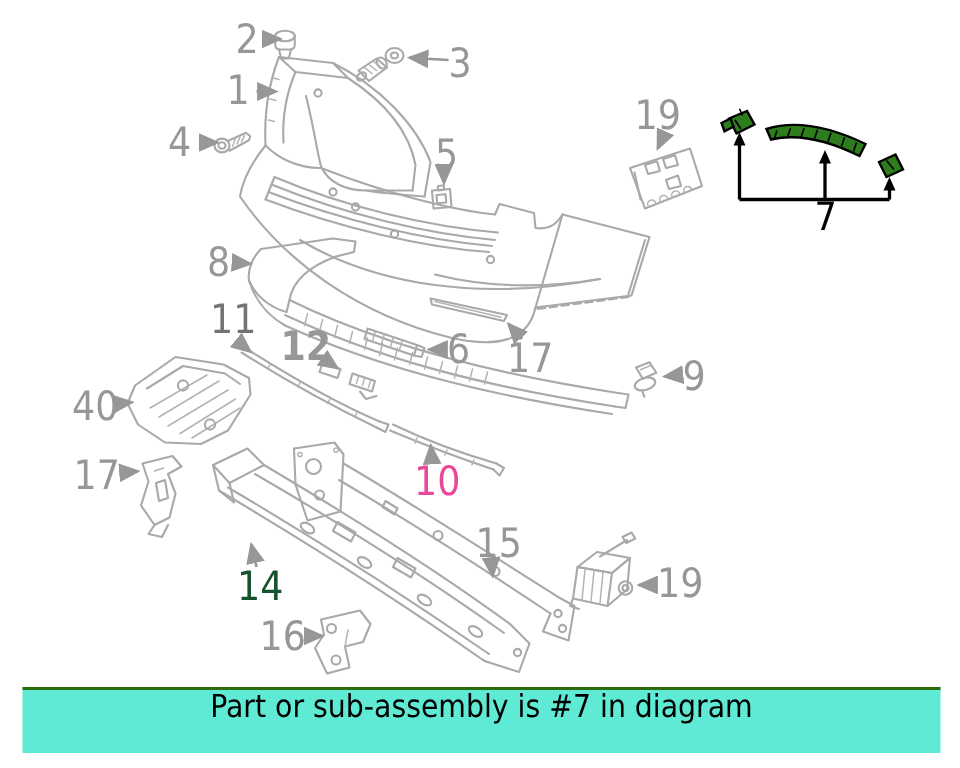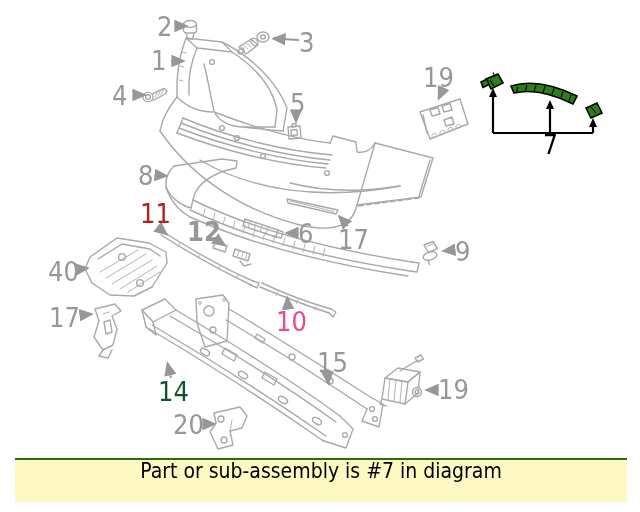--- a/index.html
+++ b/index.html
@@ -278,28 +278,28 @@
 <div class="callout" id="co-1" style="color: rgb(151, 151, 151);">1</div>
 <div class="callout" id="co-2" style="color: rgb(151, 151, 151);">2</div>
 <div class="callout" id="co-3" style="color: rgb(151, 151, 151);">3</div>
 <div class="callout" id="co-4" style="color: rgb(151, 151, 151);">4</div>
 <div class="callout" id="co-5" style="color: rgb(151, 151, 151);">5</div>
 <div class="callout" id="co-6" style="color: rgb(151, 151, 151);">6</div>
 <div class="callout hl" id="co-7" style="color: rgb(0, 0, 0);">7</div>
 <div class="callout" id="co-8" style="color: rgb(151, 151, 151);">8</div>
 <div class="callout" id="co-9" style="color: rgb(151, 151, 151);">9</div>
 <div class="callout" id="co-10" style="color: #ec4899;">10</div>
-<div class="callout" id="co-11" style="color: #b91c1c;">11</div>
+<div class="callout" id="co-11" style="color: #737373;">11</div>
 <div class="callout" id="co-12" style="color: rgb(151, 151, 151);">12</div>
 <div class="callout" id="co-13" style="color: rgb(151, 151, 151);">17</div>
 <div class="callout" id="co-14" style="color: #14532d;">14</div>
 <div class="callout" id="co-15" style="color: rgb(151, 151, 151);">15</div>
-<div class="callout" id="co-16" style="color: rgb(151, 151, 151);">20</div>
+<div class="callout" id="co-16" style="color: rgb(151, 151, 151);">16</div>
 <div class="callout" id="co-17" style="color: rgb(151, 151, 151);">17</div>
 <div class="callout" id="co-18" style="color: rgb(151, 151, 151);">19</div>
 <div class="callout" id="co-19" style="color: rgb(151, 151, 151);">19</div>
 <div class="callout" id="co-20" style="color: rgb(151, 151, 151);">40</div>
 
-<div class="banner" style="background: #fef9c3; color: rgb(0, 0, 0);">
+<div class="banner" style="background: #5eead4; color: rgb(0, 0, 0);">
   <span>Part or sub-assembly is #7 in diagram</span>
 </div>
 
 </div>
 
 </body></html>

